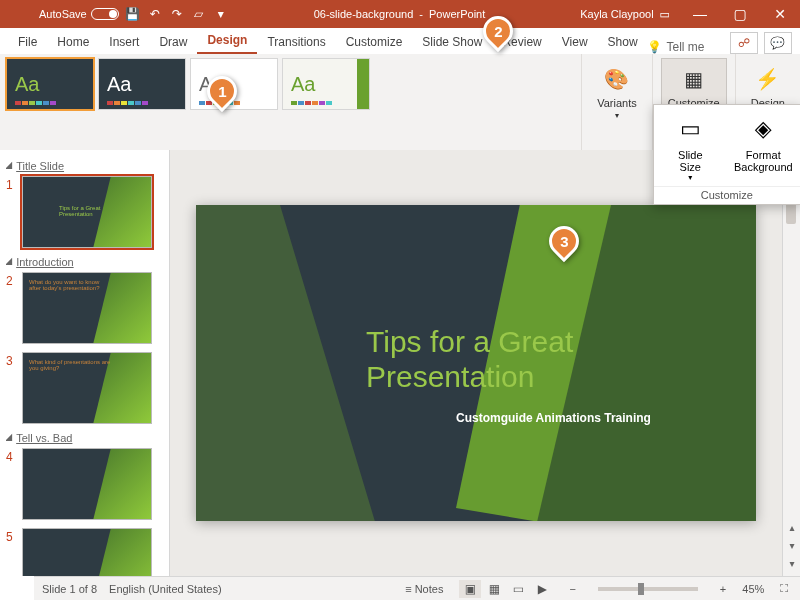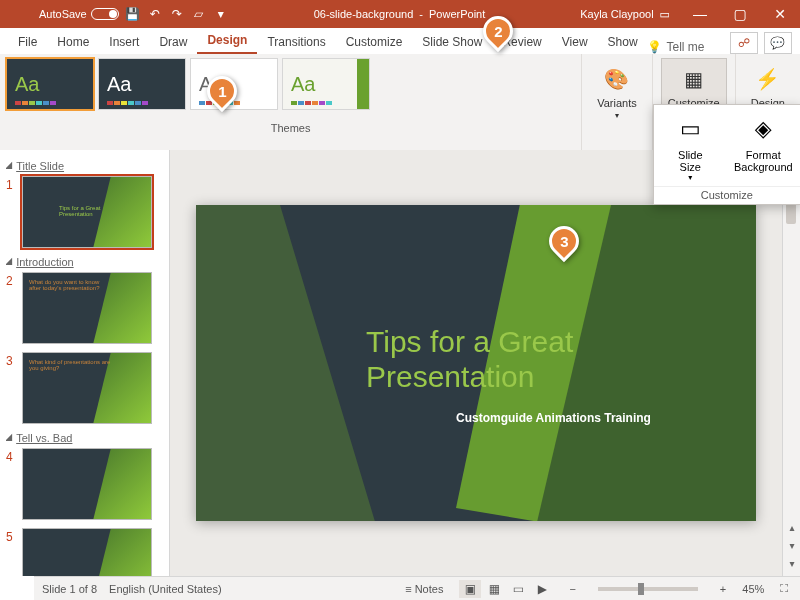--- a/index.html
+++ b/index.html
@@ -177,21 +177,20 @@
           <div class="theme-palette">
             <span style="background:#6aa12f"></span>
             <span style="background:#4a8fc8"></span>
             <span style="background:#c44"></span>
             <span style="background:#e8833a"></span>
             <span style="background:#a44ac8"></span>
             <span style="background:#4ac8c8"></span>
           </div>
         </div>
     </div>
-    <div class="section-label">Themes</div>
   </div>
 
   <div class="rbn-group">
     <div class="rbn-btn">
       <div class="rbn-icon">🎨</div>
       <div>Variants</div>
       <div style="font-size:8px">▾</div>
     </div>
   </div>
 

